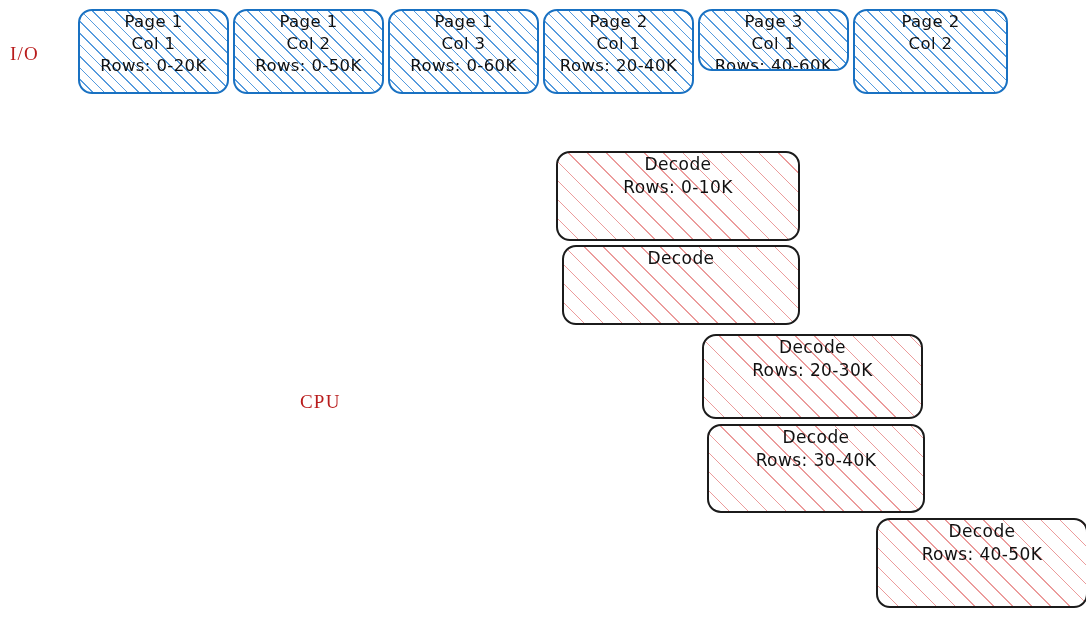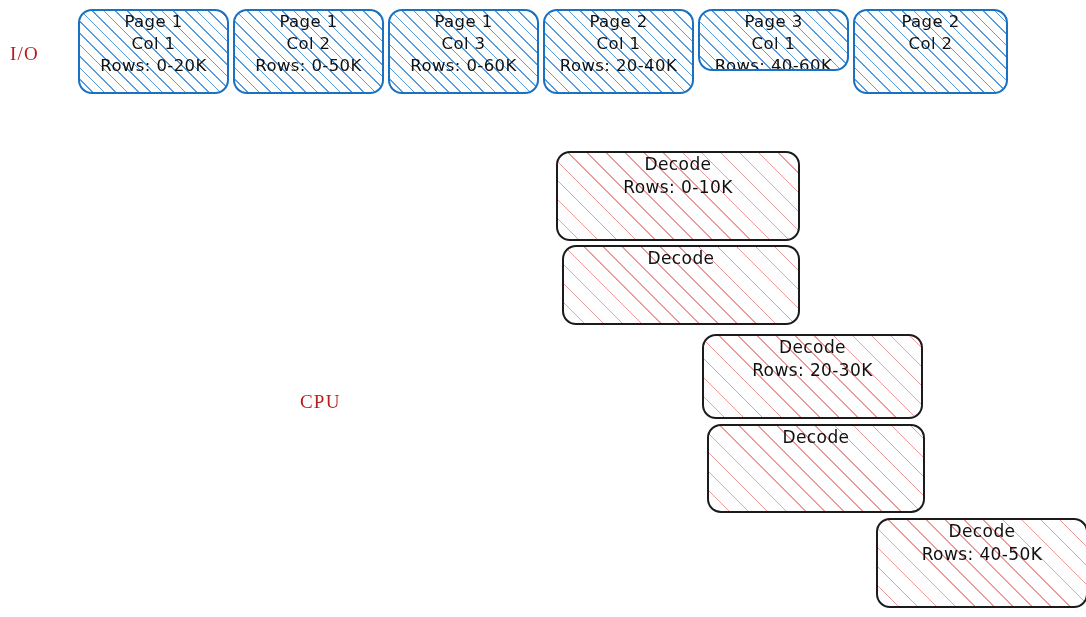--- a/index.html
+++ b/index.html
@@ -135,18 +135,19 @@
     </div>
     <div class="box cpu-box" style="left: 543px; top: 245px; width: 238px; height: 80px;">
       <div class="line">Decode</div>
     </div>
     <div class="box cpu-box" style="left: 683px; top: 334px; width: 221px; height: 85px;">
       <div class="line">Decode</div>
       <div class="line">Rows: 20-30K</div>
     </div>
     <div class="box cpu-box" style="left: 688px; top: 424px; width: 218px; height: 89px;">
       <div class="line">Decode</div>
+      <div class="line">Rows: 30-40K</div>
     </div>
     <div class="box cpu-box" style="left: 857px; top: 518px; width: 212px; height: 90px;">
       <div class="line">Decode</div>
       <div class="line">Rows: 40-50K</div>
     </div>
   </div>
 
 </body></html>

